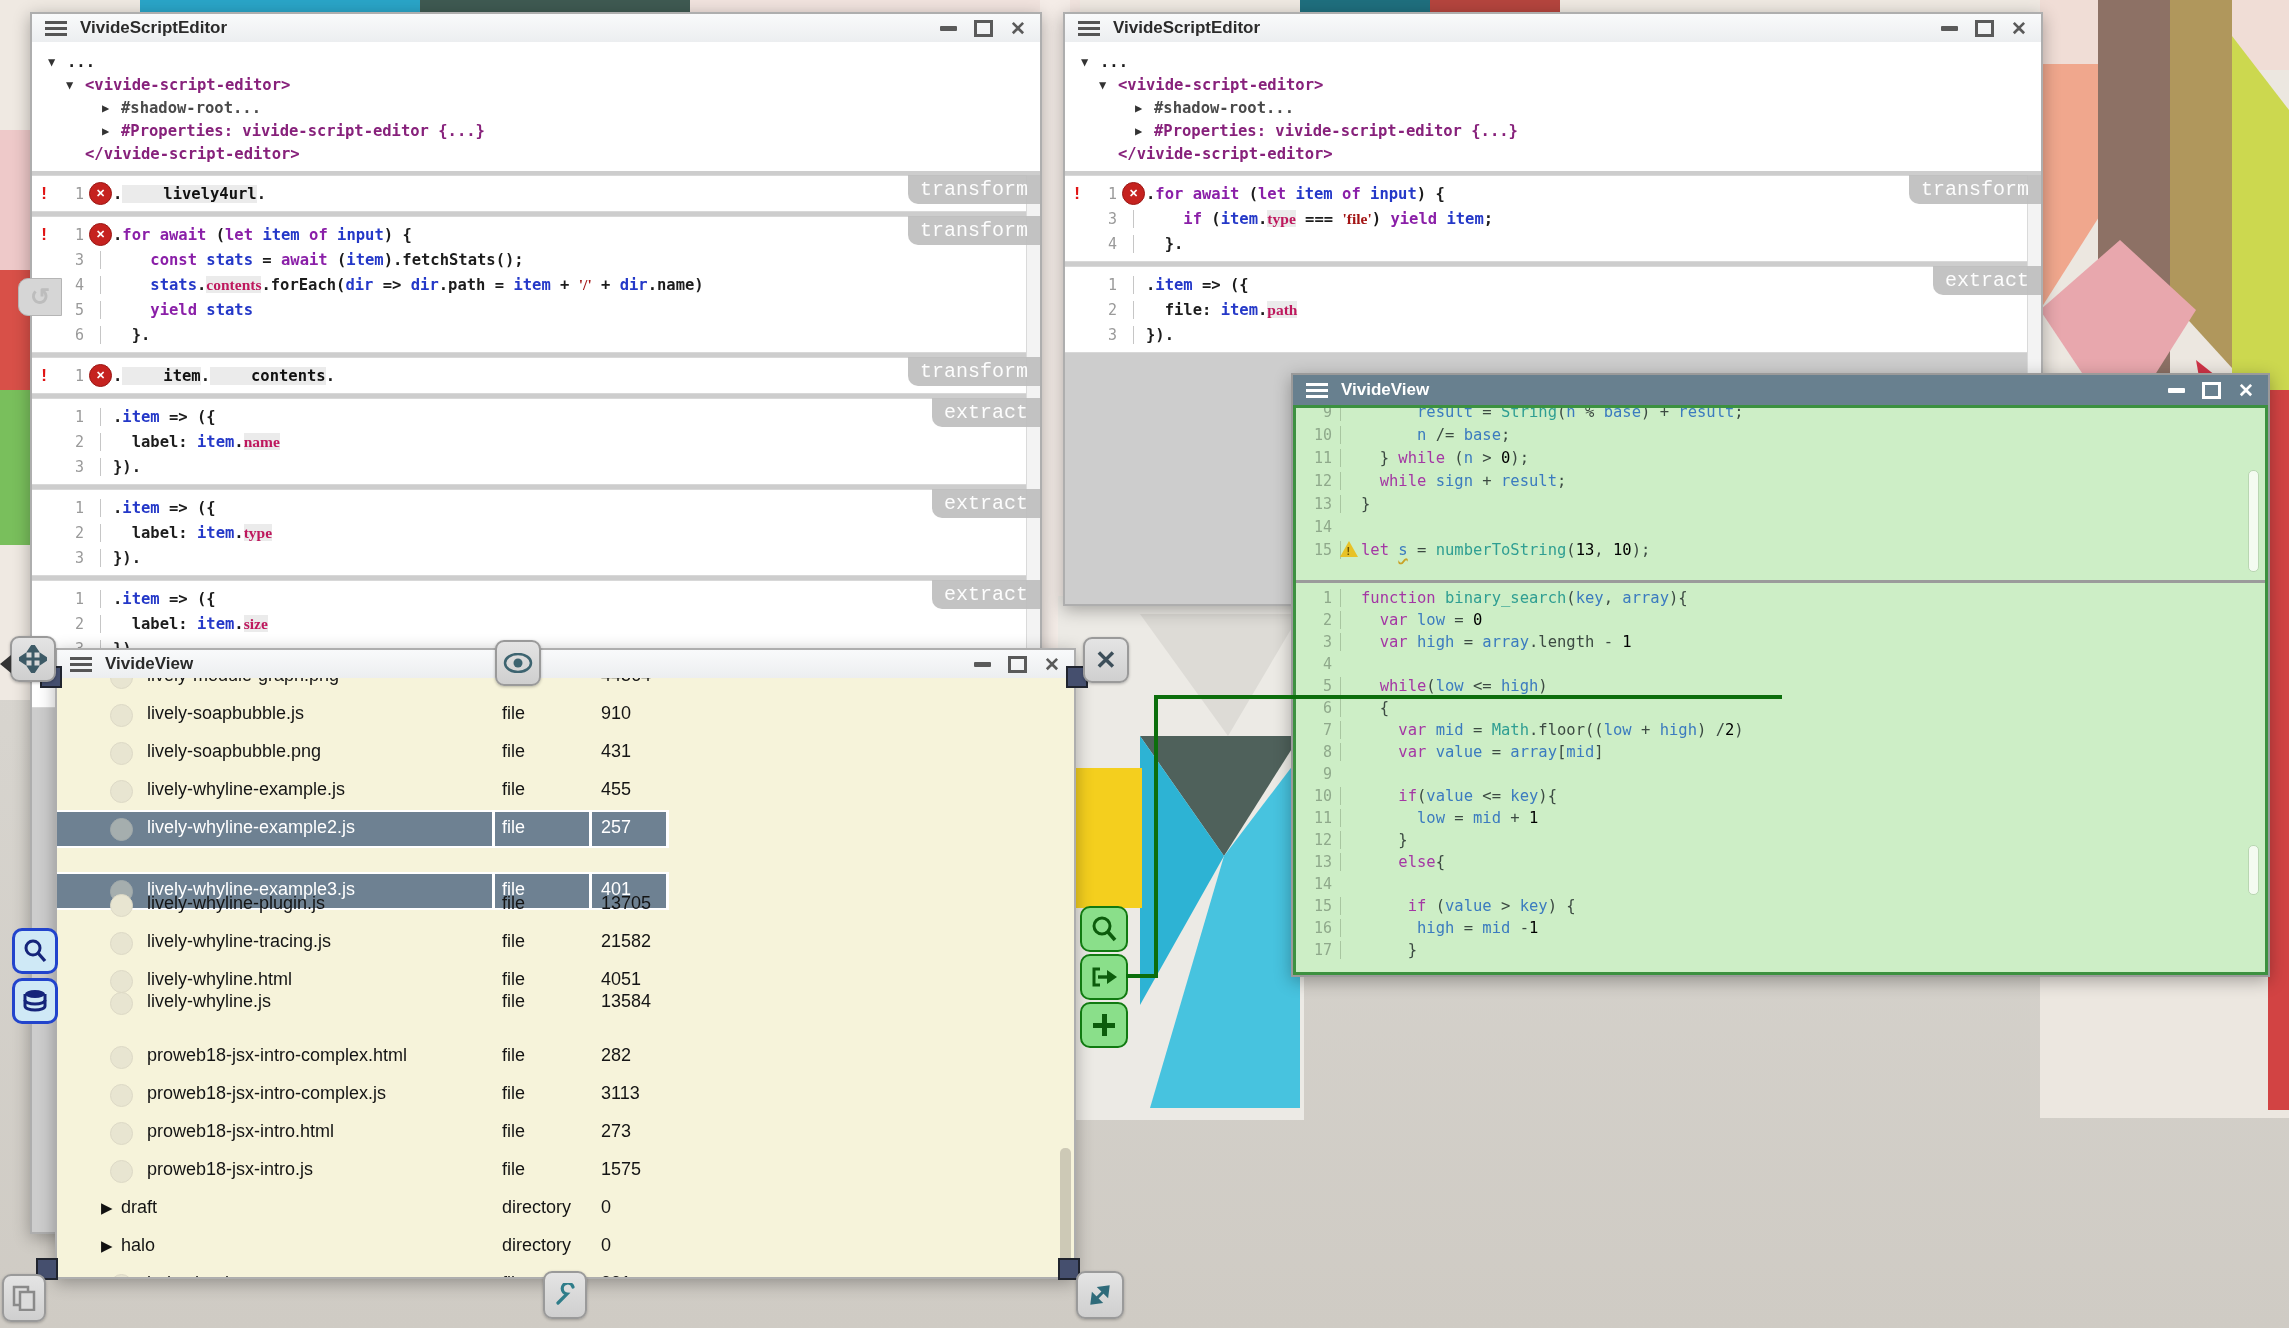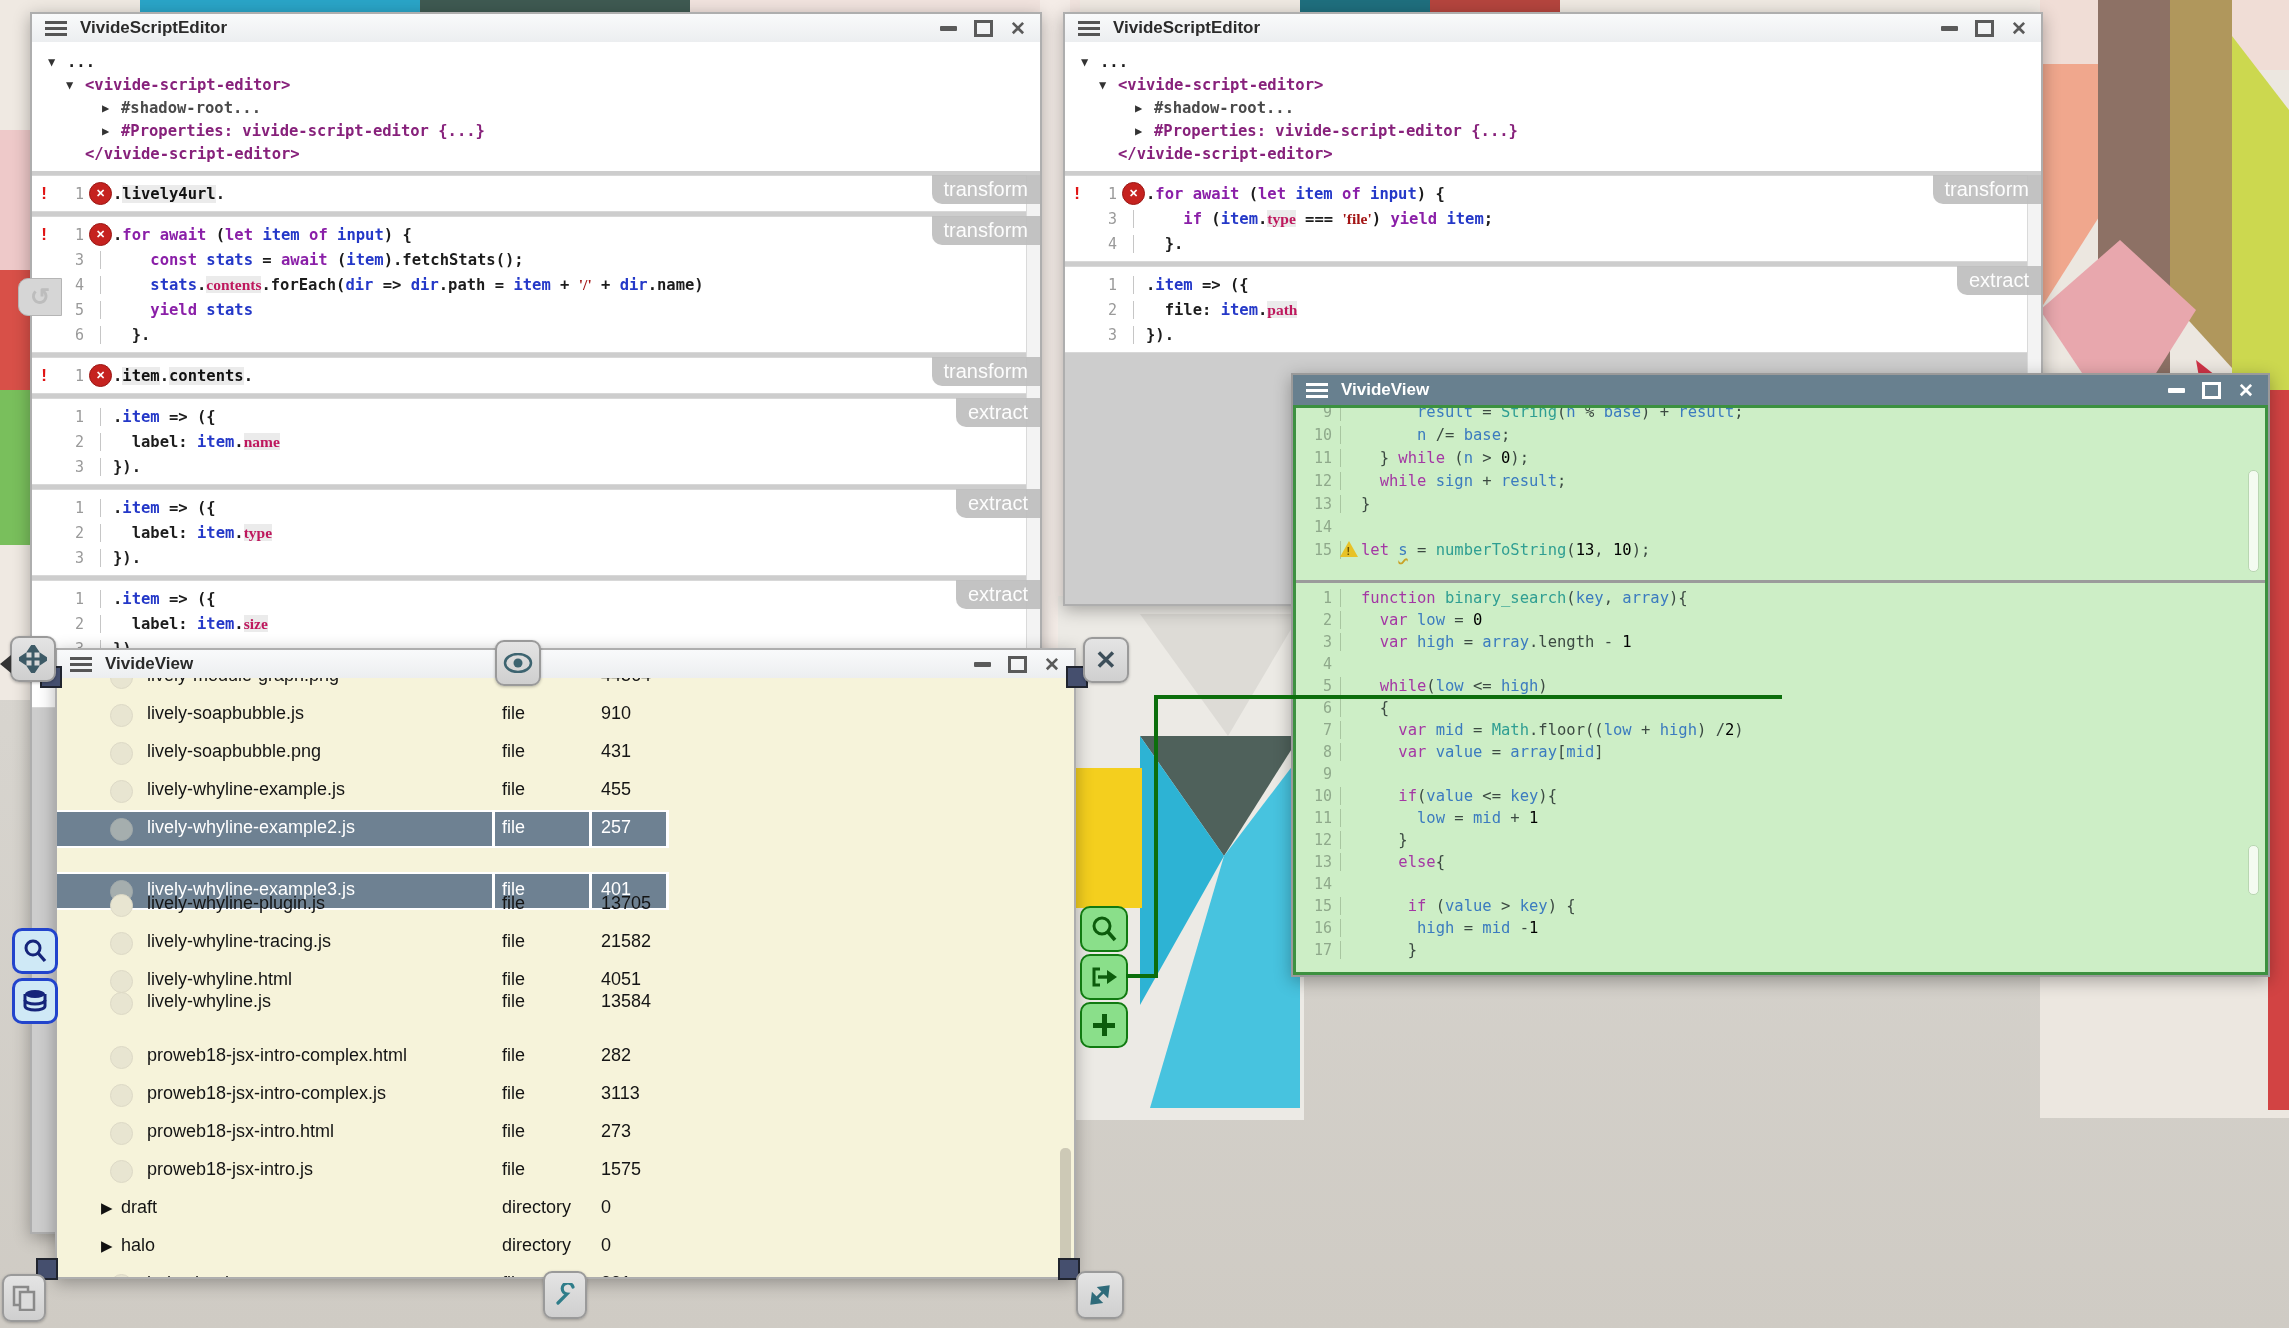--- a/index.html
+++ b/index.html
@@ -38,24 +38,24 @@
     font-family:"DejaVu Sans Mono",monospace;font-size:15.5px;font-weight:600;}
   .excl{width:24px;text-align:center;color:#e01414;font-family:"Liberation Sans",sans-serif;
     font-weight:bold;font-size:17px;}
   .lnum{width:28px;text-align:right;color:#9a9a9a;font-weight:500;font-size:15px;}
   .badgecol{width:16px;position:relative;height:25px;}
   .badge{position:absolute;right:-12px;top:1px;width:21px;height:21px;border-radius:50%;
     background:#c5221f;border:1.5px solid #9b1714;color:#fff;font-size:11px;font-weight:bold;
     display:flex;align-items:center;justify-content:center;z-index:3;font-family:"Liberation Sans",sans-serif;}
   .lcode{flex:1;border-left:1px solid #c6c6c6;padding-left:12px;white-space:pre;overflow:hidden;}
   .c-d{color:#1c1c1c;} .c-k{color:#8a1fa8;} .c-v{color:#2438c8;} .c-s{color:#a31515;font-family:Liberation Serif, serif;}
-  .c-hl{background:#ebebeb;color:#be185d;font-family:Liberation Serif, serif;} .c-hb{background:#ebebeb;color:#111;font-weight:700;}
+  .c-hl{background:#ebebeb;color:#be185d;font-family:Liberation Serif, serif;} .c-hb{background:#ebebeb;color:#111;font-weight:700;padding-left:41px;}
   .tag{position:absolute;top:-1px;right:0;height:29px;display:flex;align-items:center;
     background:rgba(190,190,190,.92);color:#fdfdfd;font-size:20px;padding:0 12px;
-    border-radius:0 0 0 10px;z-index:4;}
+    border-radius:0 0 0 10px;z-index:4;font-family:Liberation Mono, monospace;}
   .scrollstrip{position:absolute;right:0;top:133px;bottom:0;width:13px;background:#f3f3f3;
     border-left:1px solid #dadada;z-index:2;}
 
   
   #filebody{position:absolute;left:0;right:0;top:28px;bottom:0;background:#f6f3da;overflow:hidden;}
   .frow{position:absolute;left:0;width:100%;height:38px;font-size:18px;color:#141414;}
   .frow .fdot{position:absolute;left:53px;top:8px;width:21px;height:21px;border-radius:50%;
     background:#e8e5d1;border:1px solid #ddd9c6;}
   .fname{position:absolute;left:90px;top:7px;white-space:nowrap;}
   .ftype{position:absolute;left:445px;top:7px;}

